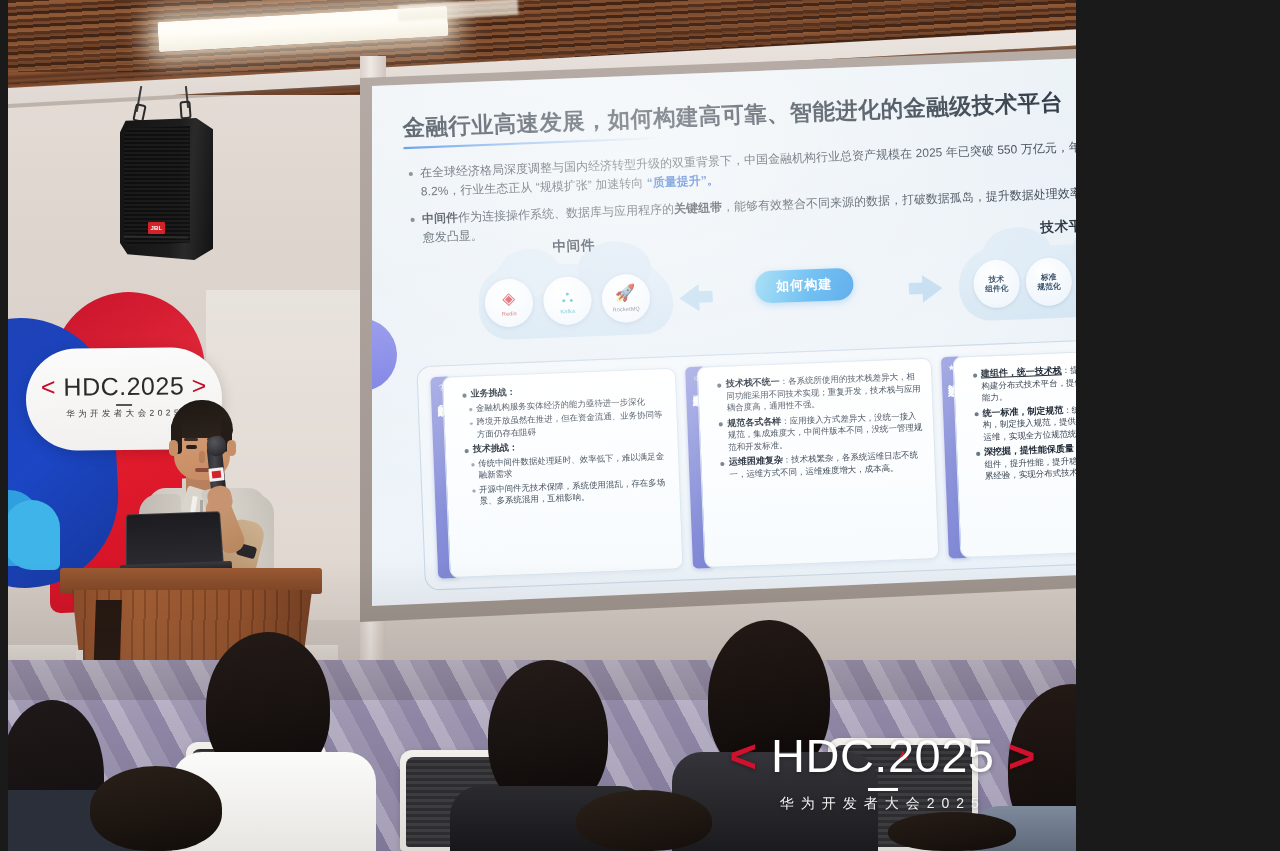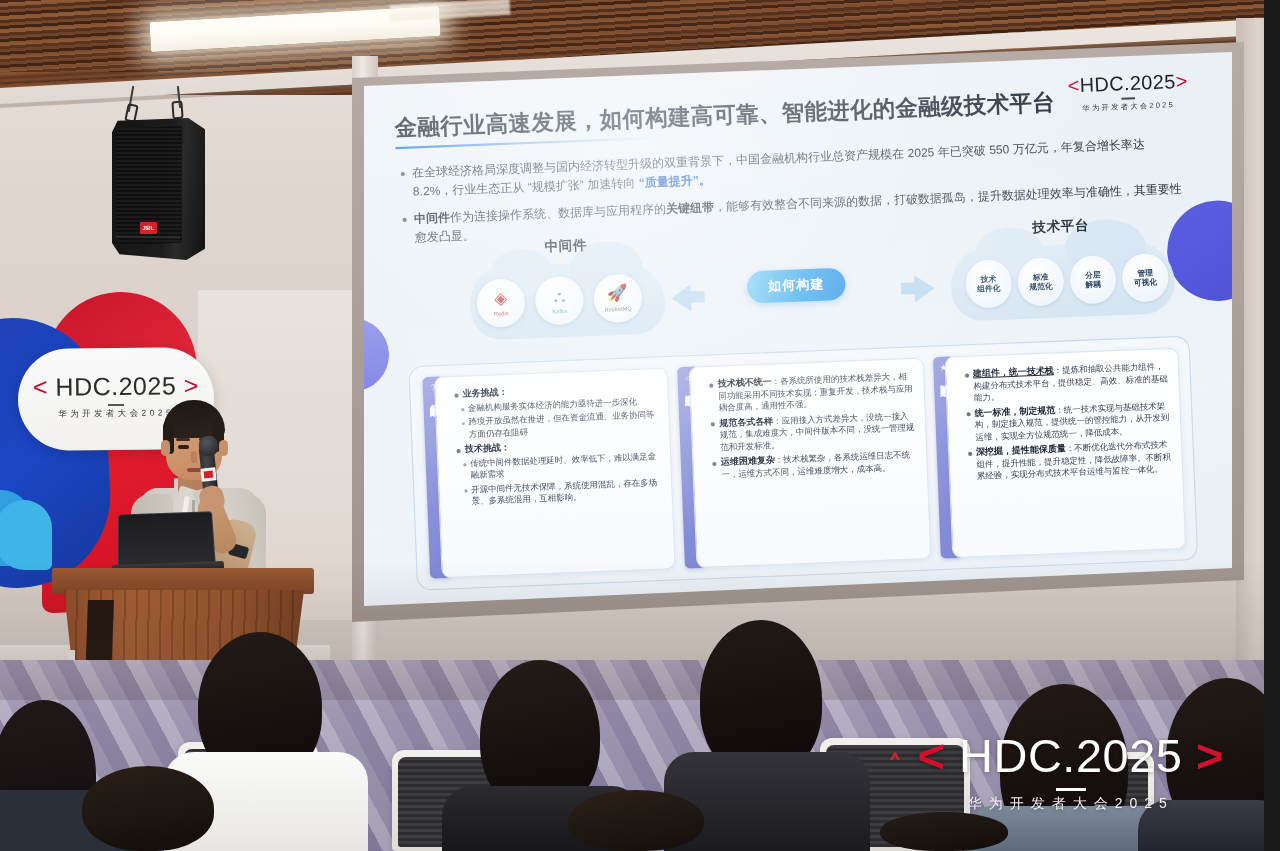--- a/index.html
+++ b/index.html
@@ -1,21 +1,22 @@
 <!DOCTYPE html>
 <html><head>
 <meta charset="utf-8">
 <style>
   * { box-sizing: border-box; margin:0; padding:0; }
   html,body { background:#1a1a1a; }
   body { font-family:"Liberation Sans","DejaVu Sans",sans-serif; }
 
   #stage {
-    position:relative; width:1264px; height:851px; overflow:hidden;
+    position:relative; width:1068px; height:851px; overflow:hidden;
     background:#cfc6c0;
+    margin-left:8px;
   }
 
   
   .wall-upper {
     position:absolute; left:0; top:0; width:1280px; height:250px;
     background:linear-gradient(180deg,#e8e0da 0%,#e2d9d3 55%,#ddd4cd 100%);
   }
   .wall-main {
     position:absolute; left:0; top:230px; width:1280px; height:430px;
     background:linear-gradient(180deg,#ded5ce 0%,#d8cfc8 45%,#d2c9c2 100%);

